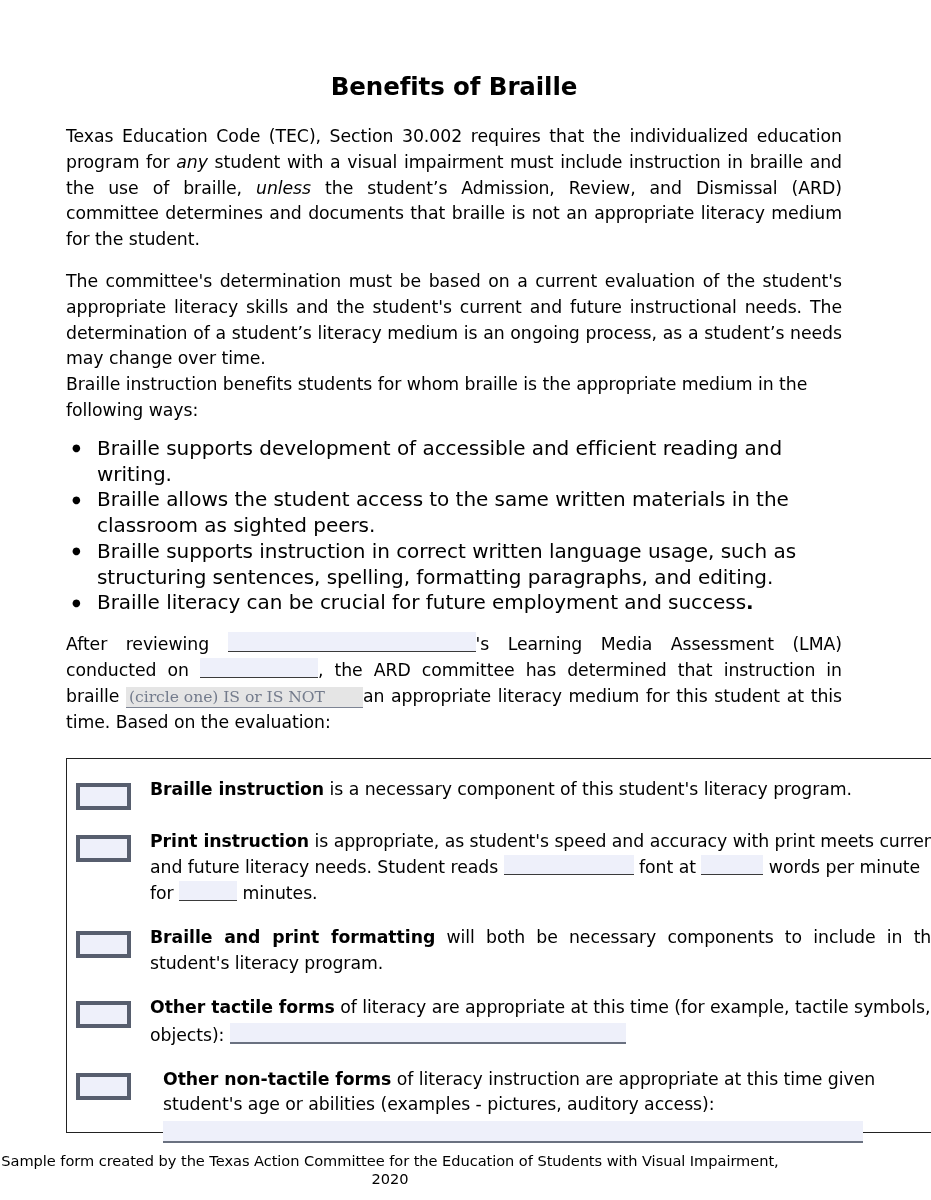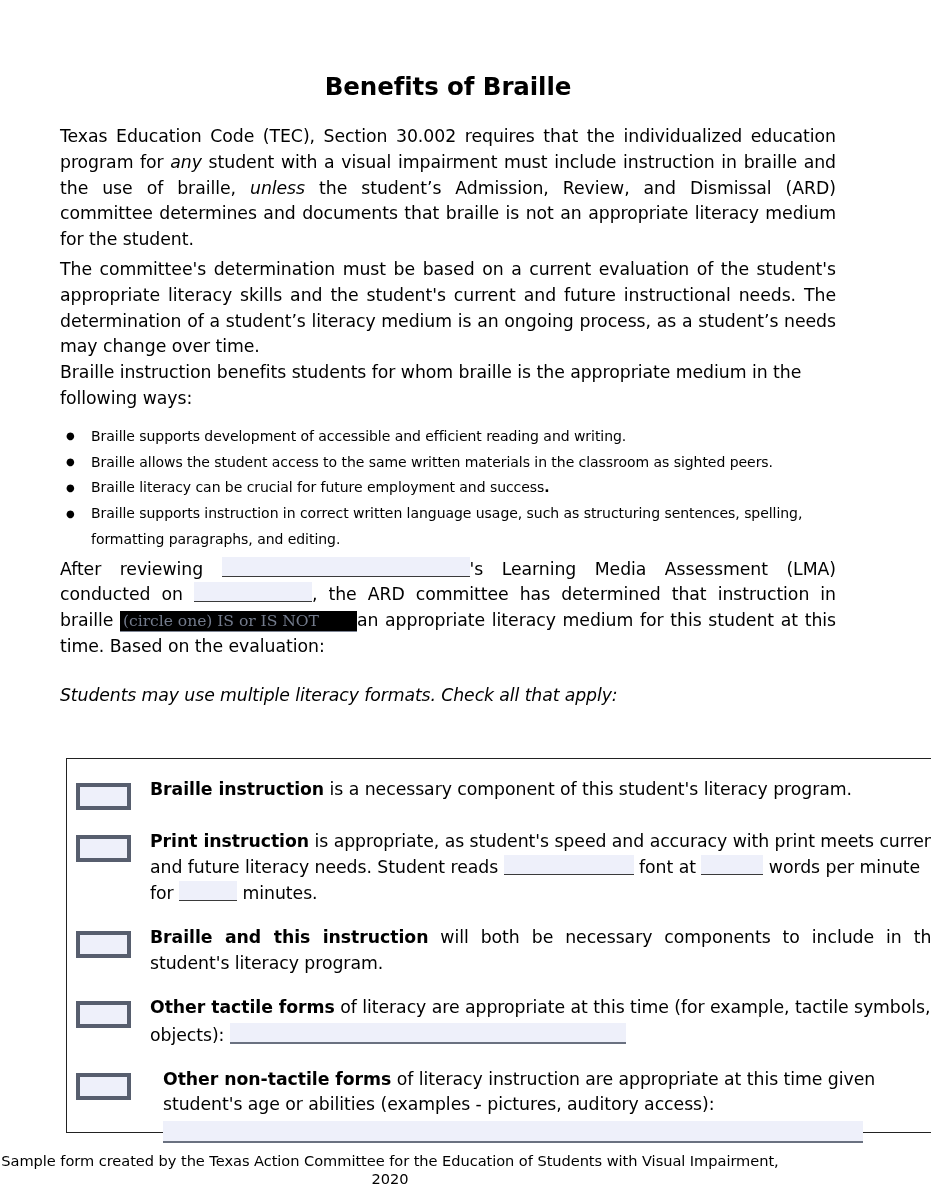--- a/index.html
+++ b/index.html
@@ -20,21 +20,21 @@
   .page {
     position: relative;
     width: 931px;
     height: 1200px;
     box-sizing: border-box;
     padding: 0;
   }
 
   .content {
     position: absolute;
-    left: 60px;
+    left: 66px;
     top: 0;
     width: 776px;
   }
 
   
   .doc-title {
     font-size: 24.5px;
     font-weight: bold;
     text-align: center;
     letter-spacing: -0.1px;
@@ -45,35 +45,35 @@
   
   .para {
     font-size: 17.3px;
     line-height: 25.8px;
     text-align: justify;
     text-justify: inter-word;
     margin: 0;
     letter-spacing: -0.05px;
   }
   .para-1 { margin-top: 23px; }
-  .para-2 { margin-top: 4px; }
+  .para-2 { margin-top: 16px; }
   .para-3 { }
   .para.no-justify { text-align: left; }
 
   em, .ital { font-style: italic; }
 
   
   .bullets {
     list-style: none;
     margin: 12px 0 0 0;
     padding: 0;
   }
   .bullets li {
     position: relative;
-    font-size: 14px;
+    font-size: 20px;
     line-height: 25.8px;
     padding-left: 31px;
     margin: 0 0 0 0;
     text-align: left;
     letter-spacing: -0.05px;
   }
   .bullets li::before {
     content: "\25CF";
     position: absolute;
     left: 6px;
@@ -94,21 +94,21 @@
     margin-bottom: -2px;
   }
   .blank-name   { width: 248px; }
   .blank-date   { width: 118px; }
   .blank-font   { width: 130px; }
   .blank-wpm    { width: 62px;  }
   .blank-min    { width: 58px;  }
 
   .circle-one {
     display: inline-block;
-    background: #000000;
+    background: #e5e5e5;
     border-bottom: 1.3px solid #7d8494;
     color: #737b8c;
     font-family: "DejaVu Serif", "Liberation Serif", serif;
     font-size: 15.6px;
     line-height: 20px;
     padding: 0 38px 0 3px;
     vertical-align: baseline;
     margin-bottom: -2px;
   }
 
@@ -211,22 +211,22 @@
 
     <p class="para para-1"><span>Texas Education Code (TEC), Section 30.002 requires that the individualized education program for </span><em>any</em><span> student with a visual impairment must include instruction in braille and the use of braille, </span><em>unless</em><span> the student’s Admission, Review, and Dismissal (ARD) committee determines and documents that braille is not an appropriate literacy medium for the student.</span></p>
 
     <p class="para para-2">The committee's determination must be based on a current evaluation of the student's appropriate literacy skills and the student's current and future instructional needs. The determination of a student’s literacy medium is an ongoing process, as a student’s needs may change over time.</p>
 
     <p class="para para-3 no-justify">Braille instruction benefits students for whom braille is the appropriate medium in the following ways:</p>
 
     <ul class="bullets">
       <li><span>Braille supports development of accessible and efficient reading and writing.</span></li>
       <li><span>Braille allows the student access to the same written materials in the classroom as sighted peers.</span></li>
+      <li><span>Braille supports instruction in correct written language usage, such as structuring sentences, spelling, formatting paragraphs, and editing.</span></li>
       <li><span>Braille literacy can be crucial for future employment and success</span><b>.</b></li>
-      <li><span>Braille supports instruction in correct written language usage, such as structuring sentences, spelling, formatting paragraphs, and editing.</span></li>
     </ul>
 
     <p class="para para-2"><span>After reviewing </span><span class="blank blank-name"></span><span>'s Learning Media Assessment (LMA) conducted on </span><span class="blank blank-date"></span><span>, the ARD committee has determined that instruction in braille </span><span class="circle-one">(circle one) IS or IS NOT</span><span>an appropriate literacy medium for this student at this time.  Based on the evaluation:</span></p>
 
     <p class="instruction">Students may use multiple literacy formats. Check all that apply:</p>
 
   </div>
 
   <div class="checkbox-panel">
 
@@ -235,21 +235,21 @@
       <div class="cb-text"><b>Braille instruction</b><span> is a necessary component of this student's literacy program.</span></div>
     </div>
 
     <div class="cb-row cb-row-2">
       <div class="checkbox"></div>
       <div class="cb-text"><b>Print instruction</b><span> is appropriate, as student's speed and accuracy with print meets current and future literacy needs.  Student reads </span><span class="blank blank-font"></span><span> font at </span><span class="blank blank-wpm"></span><span> words per minute for </span><span class="blank blank-min"></span><span> minutes.</span></div>
     </div>
 
     <div class="cb-row cb-row-3">
       <div class="checkbox"></div>
-      <div class="cb-text justify"><b>Braille and this instruction</b><span> will both be necessary components to include in this student's literacy program.</span></div>
+      <div class="cb-text justify"><b>Braille and print formatting</b><span> will both be necessary components to include in this student's literacy program.</span></div>
     </div>
 
     <div class="cb-row cb-row-4">
       <div class="checkbox"></div>
       <div class="cb-text"><b>Other tactile forms</b><span> of literacy are appropriate at this time (for example, tactile symbols, objects): </span><span class="fill-line fill-line-tactile"></span></div>
     </div>
 
     <div class="cb-row cb-row-5">
       <div class="checkbox"></div>
       <div class="cb-text"><b>Other non-tactile forms</b><span> of literacy instruction are appropriate at this time given student's age or abilities (examples - pictures, auditory access):</span><span class="fill-line fill-line-nontactile"></span></div>

